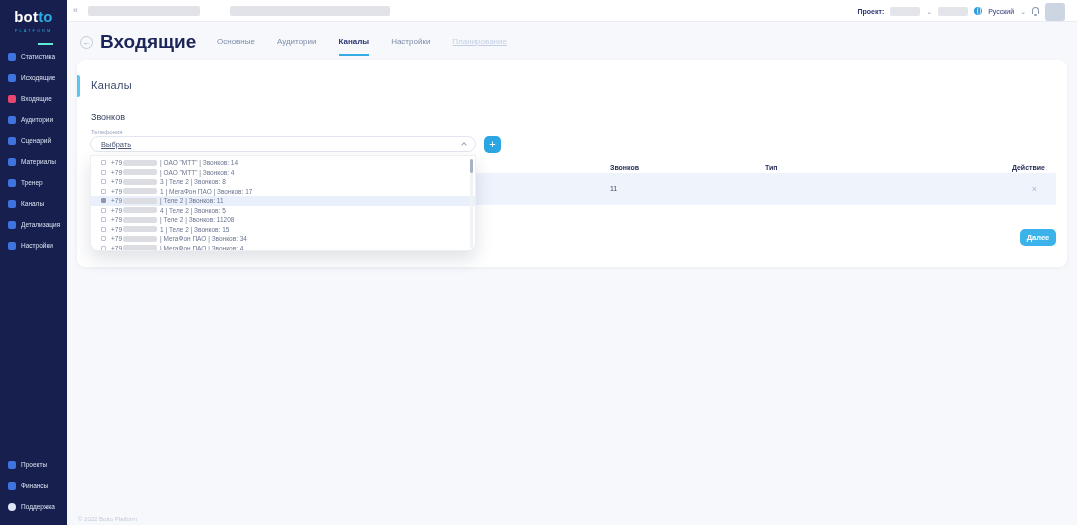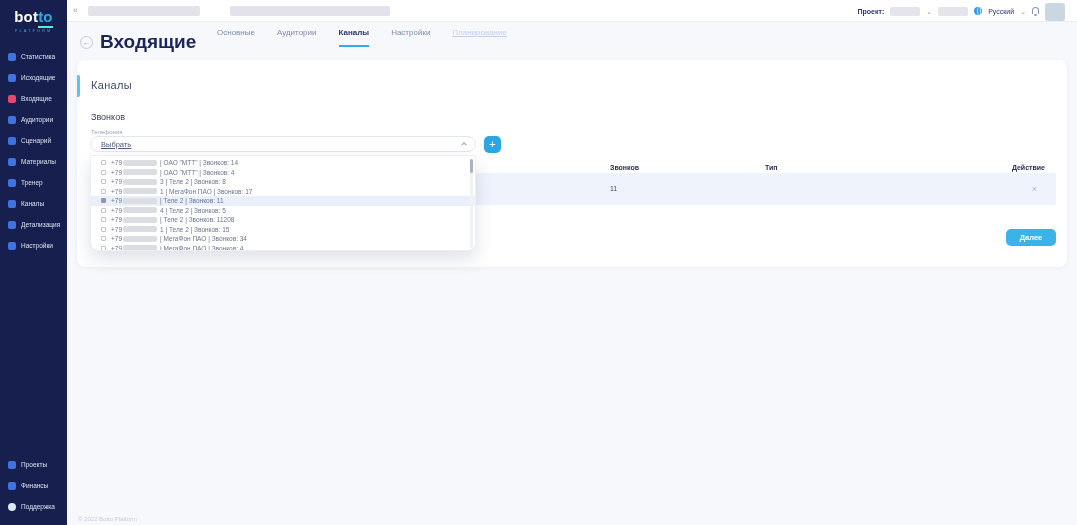--- a/index.html
+++ b/index.html
@@ -4,21 +4,21 @@
 <style>
   * { margin:0; padding:0; box-sizing:border-box; }
   html,body { background:#e9ebf0; }
   .root { position:relative; width:1077px; height:525px; background:#f7f8fb;
           font-family:"Liberation Sans", sans-serif; overflow:hidden; }
 
   
   .sidebar { position:absolute; left:0; top:0; width:67px; height:525px; background:#161f4e; z-index:20; }
   .logo { padding-top:9px; text-align:center; line-height:1; }
   .logo-main { font-size:15px; font-weight:bold; color:#ffffff; letter-spacing:.2px; }
-  .logo-to { color:#2fa8e1; border-bottom:2px solid #5eead4; padding-bottom:1px; }
+  .logo-to { color:#2fa8e1; border-bottom:2px solid #5eead4; padding-bottom:18px; }
   .logo-sub { margin-top:4px; font-size:4px; color:#2fa8e1; letter-spacing:2px; }
   .nav { position:absolute; left:0; right:0; top:46px; }
   .nav-bottom { position:absolute; left:0; right:0; top:454px; }
   .nav-item { display:flex; align-items:center; height:21px; padding:0 0 0 8px; cursor:pointer; }
   .icn { width:8px; height:8px; border-radius:2px; background:#3f74e0; flex:0 0 auto; }
   .icn.pink { background:#e8476f; }
   .icn.round { border-radius:50%; background:#dfe7f6; }
   .nav-label { margin-left:5px; font-size:6.5px; color:#dbe1f1; white-space:nowrap; }
 
   
@@ -40,21 +40,21 @@
           border-radius:4px 4px 0 0; position:relative; margin-top:-2px; }
   .bell::after { content:""; position:absolute; left:1px; bottom:-2px; width:3px; height:2px;
                  background:#8b97b1; border-radius:50%; }
   .avatar { width:20px; height:18px; border-radius:3px; background:#ccd5e2; margin-top:2px; }
 
   
   .page-head { position:absolute; left:77px; top:28px; right:10px; height:28px; }
   .back-btn { position:absolute; left:3px; top:8px; width:13px; height:13px; border:1px solid #c2cadd;
               border-radius:50%; color:#8b97b1; font-size:8px; line-height:11px; text-align:center; cursor:pointer; }
   .page-title { position:absolute; left:23px; top:3px; font-size:19px; font-weight:bold; color:#1b2559; }
-  .tabs { position:absolute; left:140px; top:0; display:flex; gap:22px; }
+  .tabs { position:absolute; left:140px; top:9px; display:flex; gap:22px; }
   .tab { font-size:8px; color:#7f8cab; padding-bottom:8px; cursor:pointer; white-space:nowrap; }
   .tab.active { color:#2b3674; font-weight:bold; border-bottom:2px solid #35aae4; }
   .tab.disabled { color:#c3cfe8; cursor:default;text-decoration:underline; }
 
   
   .card { position:absolute; left:77px; top:60px; width:990px; height:207px; background:#ffffff;
           border-radius:8px; box-shadow:0 1px 4px rgba(20,30,70,.05); }
   .accent { position:absolute; left:0; top:15px; width:3px; height:22px; background:#58c5f2; border-radius:0 2px 2px 0; }
   .sec-title { position:absolute; left:14px; top:19px; font-size:11px; color:#3c4a6e; letter-spacing:.3px; }
   .grp-title { position:absolute; left:14px; top:52px; font-size:9px; color:#333f5c; }
@@ -64,21 +64,21 @@
   .select-val { margin-left:10px; font-size:7.5px; color:#4a5672;text-decoration:underline; }
   .select-caret { position:absolute; right:9px; top:6px; width:4px; height:4px;
                   border-left:1px solid #9aa5bd; border-top:1px solid #9aa5bd; transform:rotate(45deg); }
   .plus-btn { position:absolute; left:407px; top:76px; width:17px; height:17px; background:#2aa7e3;
               border-radius:5px; color:#ffffff; font-size:11px; line-height:16px; text-align:center; cursor:pointer; }
   .thead { position:absolute; top:104px; font-size:7px; font-weight:bold; color:#27305a; }
   .th-calls { left:533px; } .th-type { left:688px; } .th-action { right:22px; }
   .trow { position:absolute; left:13px; right:11px; top:113px; height:32px; background:#eff3fc; border-radius:2px; }
   .trow-calls { position:absolute; left:520px; top:12px; font-size:7px; color:#3c4a6e; }
   .trow-x { position:absolute; right:19px; top:11px; font-size:9px; color:#a6b6d4; cursor:pointer; }
-  .next-btn { position:absolute; right:11px; top:169px; width:50px; height:17px; background:#3bb3ea;
+  .next-btn { position:absolute; right:11px; top:169px; width:36px; height:17px; background:#3bb3ea;
               border-radius:5px; color:#ffffff; font-size:7.5px; font-weight:bold; text-align:center;
               line-height:17px; cursor:pointer; }
 
   
   .dropdown { position:absolute; left:90px; top:155px; width:386px; height:96px; background:#ffffff;
               border:1px solid #edeff4; border-radius:0 0 8px 8px; box-shadow:0 8px 18px rgba(30,40,80,.14);
               overflow:hidden; z-index:15; padding-top:2px; }
   .opt { display:flex; align-items:center; height:9.5px; padding-left:10px; cursor:pointer; }
   .opt.hl { background:#e9f0fb; }
   .cbx { width:5px; height:5px; border:1px solid #b9c3d8; border-radius:1px; background:#fff; flex:0 0 auto; }

